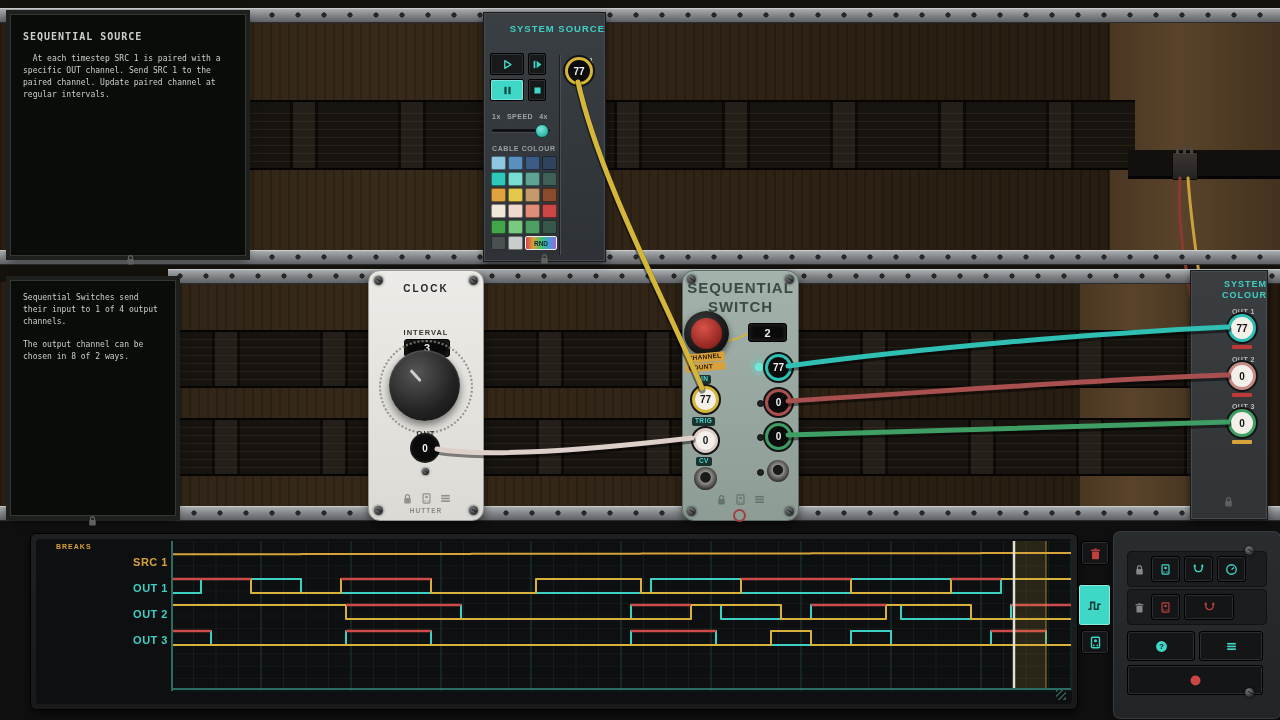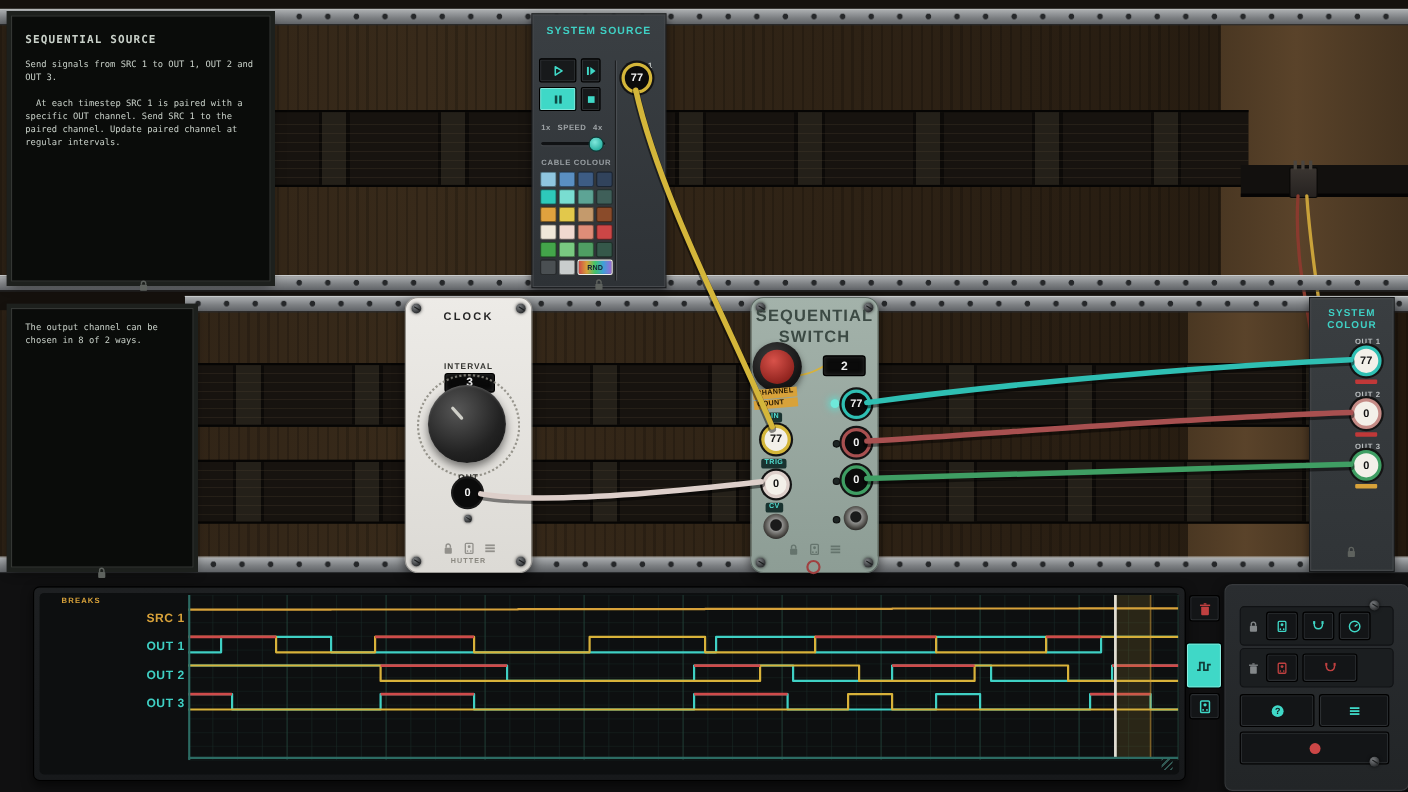--- a/index.html
+++ b/index.html
@@ -21,21 +21,21 @@
 
   
   .screw{width:9px;height:9px;border-radius:50%;background:radial-gradient(circle at 35% 32%,#7b7e81,#2c2e30 72%);box-shadow:0 0 3px rgba(0,0,0,.8);}
   .screw:after{content:"";position:absolute;left:1.5px;top:3.8px;width:6px;height:1.4px;background:#1b1d1e;transform:rotate(32deg);}
   .jack{border-radius:50%;display:flex;align-items:center;justify-content:center;font-weight:bold;box-sizing:border-box;}
   .jack.dark{background:#0b0b0b;color:#f2f2f2;}
   .jack.light{background:#f3f0e9;color:#141414;}
   .jack.metal{background:radial-gradient(circle at 50% 45%,#1a1a1a 28%,#8e8e8c 34%,#55534f 58%,#242220 78%);}
   .display{background:#0a0a0a;color:#ececec;border:1px solid #000;border-radius:3px;box-shadow:inset 0 0 5px #2e2e2e;display:flex;align-items:center;justify-content:center;font-weight:bold;font-size:11px;}
   .chip{background:rgba(8,34,32,.88);color:#4fd8cc;font-size:6.5px;font-weight:bold;padding:1px 3px;border-radius:2px;letter-spacing:.4px;line-height:1;}
-  .panel-title{color:#3fd0c4;font-weight:bold;letter-spacing:1px;text-align:center;}
+  .panel-title{color:#3fd0c4;font-weight:bold;letter-spacing:1px;text-align:right;}
 
   
   .note{background:#0a0c0a;border:1px solid #343734;box-shadow:0 0 0 4px #1d201d,0 4px 10px rgba(0,0,0,.6);color:#c9d1c9;font-family:"DejaVu Sans Mono",monospace;}
   .note .ttl{font-size:10px;font-weight:bold;letter-spacing:1px;margin:16px 12px 0;}
   .note p{font-size:8px;line-height:1.5;margin:11px 12px 0;white-space:pre-wrap;}
 
   
   .src-panel{background:linear-gradient(#3a3f43,#2e3236);border:1px solid #16181a;box-shadow:inset 0 0 0 1px #46494d,0 3px 8px rgba(0,0,0,.55);}
   .tbtn{background:#17191b;border:1px solid #000;box-shadow:inset 0 0 0 1px #2e3134;display:flex;align-items:center;justify-content:center;border-radius:2px;cursor:pointer;}
   .tbtn.active{background:#3fd8c7;box-shadow:inset 0 0 0 1px #7fe8dc;}
@@ -104,33 +104,33 @@
   </svg>
 
   <div class="abs rail" style="left:0;top:8px;width:1280px;"></div>
   <div class="abs rail" style="left:0;top:250px;width:1280px;"></div>
   <div class="abs rail" style="left:168px;top:269px;width:1112px;"></div>
   <div class="abs rail" style="left:0;top:506px;width:1280px;"></div>
 
   <div class="abs note" style="left:10px;top:14px;width:234px;height:240px;">
     <div class="ttl">SEQUENTIAL SOURCE</div>
     <div>
-        <p>Send signals from SRC 1 to OUT 1, OUT 2 and OUT 3.</p>
         <p>  At each timestep SRC 1 is paired with a specific OUT channel. Send SRC 1 to the paired channel. Update paired channel at regular intervals.</p>
       </div>
   </div>
   <span class="abs" style="left:124px;top:253px;">
       <svg class="ic" width="13" height="13" viewBox="0 0 12 12">
         <rect x="3" y="5.5" width="6" height="5" rx="0.8" fill="#5e625e"></rect>
         <path d="M4.2,5.5 V4.2 a1.8,1.8 0 0 1 3.6,0 V5.5" fill="none" stroke="#5e625e" stroke-width="1.2"></path>
       </svg>
     </span>
 
   <div class="abs note" style="left:10px;top:280px;width:164px;height:234px;">
     <div style="margin-top:4px;">
+        <p>Sequential Switches send their input to 1 of 4 output channels.</p>
         <p>The output channel can be chosen in 8 of 2 ways.</p>
       </div>
   </div>
   <span class="abs" style="left:86px;top:514px;">
       <svg class="ic" width="13" height="13" viewBox="0 0 12 12">
         <rect x="3" y="5.5" width="6" height="5" rx="0.8" fill="#5e625e"></rect>
         <path d="M4.2,5.5 V4.2 a1.8,1.8 0 0 1 3.6,0 V5.5" fill="none" stroke="#5e625e" stroke-width="1.2"></path>
       </svg>
     </span>
 

